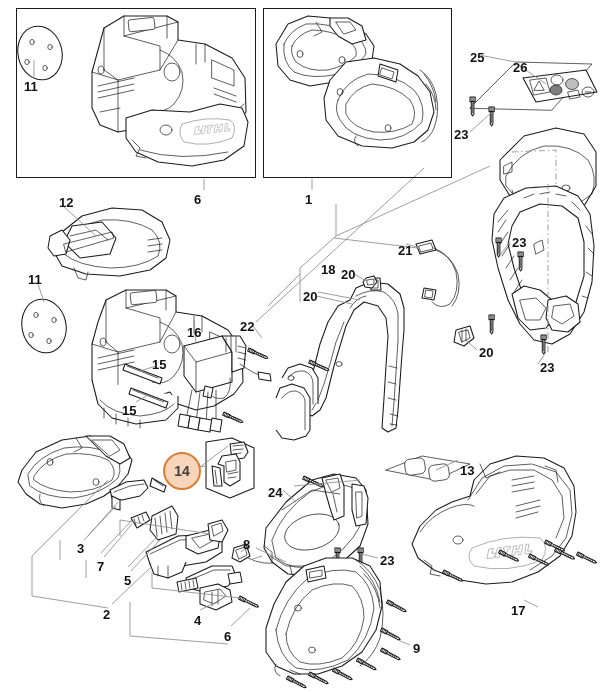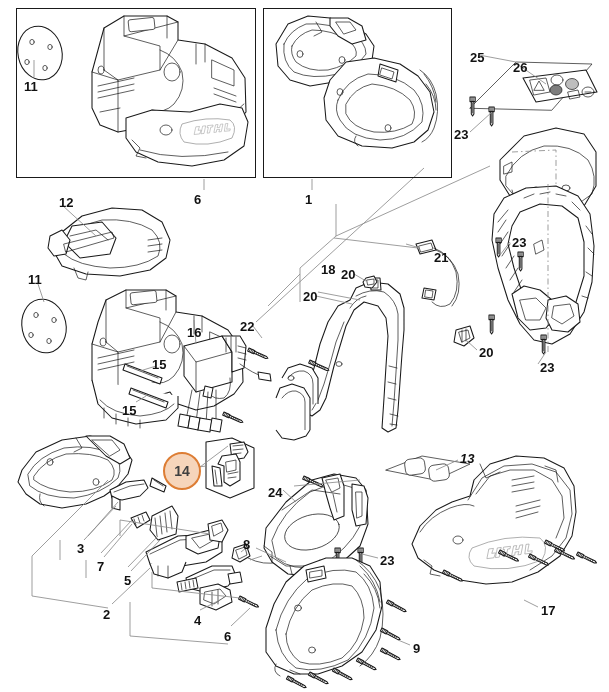--- a/index.html
+++ b/index.html
@@ -589,34 +589,34 @@
   <div class="callout" style="left:442px;top:51px;margin-left:28px;">25</div>
   <div class="callout" style="left:513px;top:61px;">26</div>
   <div class="callout" style="left:454px;top:128px;">23</div>
   <div class="callout" style="left:49px;top:196px;margin-left:10px;">12</div>
   <div class="callout" style="left:28px;top:273px;">11</div>
   <div class="callout" style="left:187px;top:326px;">16</div>
   <div class="callout" style="left:152px;top:358px;">15</div>
   <div class="callout" style="left:122px;top:404px;">15</div>
   <div class="callout" style="left:240px;top:320px;">22</div>
   <div class="callout" style="left:321px;top:232px;margin-top:31px;">18</div>
-  <div class="callout" style="left:398px;top:251px;margin-left:36px;">21</div>
+  <div class="callout" style="left:398px;top:244px;">21</div>
   <div class="callout" style="left:341px;top:268px;">20</div>
   <div class="callout" style="left:303px;top:290px;">20</div>
   <div class="callout" style="left:479px;top:346px;">20</div>
   <div class="callout" style="left:512px;top:236px;">23</div>
   <div class="callout" style="left:540px;top:361px;">23</div>
   <div class="callout" style="left:77px;top:542px;">3</div>
   <div class="callout" style="left:97px;top:560px;">7</div>
   <div class="callout" style="left:124px;top:574px;">5</div>
   <div class="callout" style="left:103px;top:608px;">2</div>
   <div class="callout" style="left:194px;top:614px;">4</div>
   <div class="callout" style="left:224px;top:630px;">6</div>
   <div class="callout" style="left:243px;top:538px;">8</div>
   <div class="callout" style="left:268px;top:486px;">24</div>
-  <div class="callout" style="left:460px;top:452px;font-style:italic;">13</div>
+  <div class="callout" style="left:460px;top:464px;">13</div>
   <div class="callout" style="left:380px;top:554px;">23</div>
   <div class="callout" style="left:413px;top:642px;">9</div>
-  <div class="callout" style="left:541px;top:604px;">17</div>
+  <div class="callout" style="left:511px;top:604px;">17</div>
 
   <div class="badge" style="left:163px;top:452px;">14</div>
 
 </div>
 
 </body></html>

